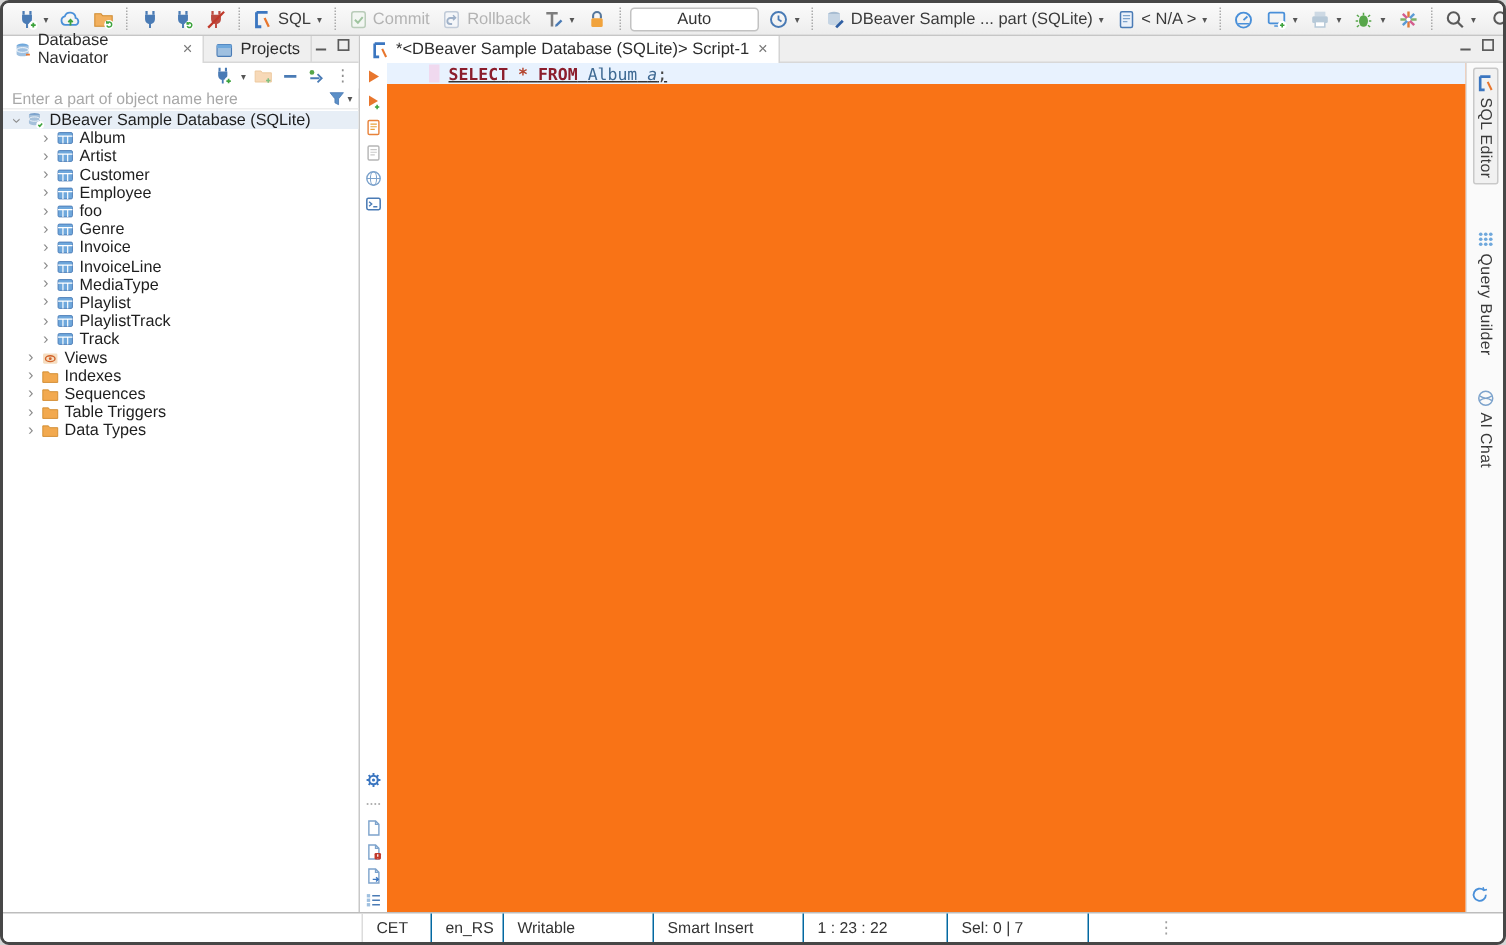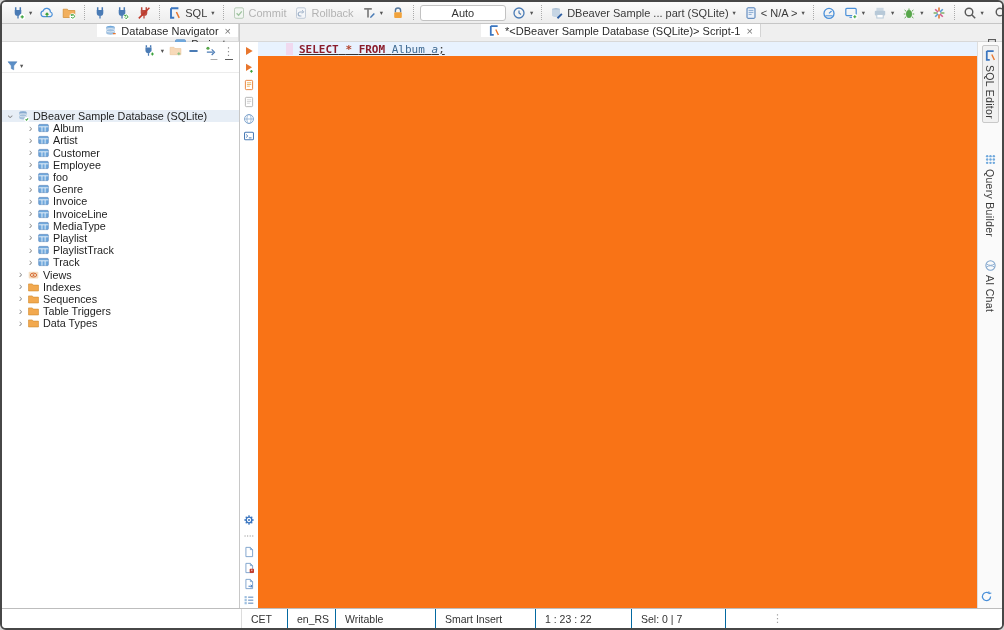--- a/index.html
+++ b/index.html
@@ -20,21 +20,21 @@
   .caret{font-size:6.5px;color:#555;margin-left:1px;}
   .ic{display:inline-block;width:14px;height:14px;line-height:0;}
   .ic svg{width:100%;height:100%;}
   .auto-combo{width:86px;height:16px;background:#fff;border:1px solid #c2c2c2;border-radius:3px;
     text-align:center;line-height:14px;font-size:11px;color:#333;}
   .tspacer{flex:1;}
   
   .main{display:flex;height:584px;}
   
   .left-panel{width:238px;border-right:1px solid #c8c8c8;display:flex;flex-direction:column;background:#fff;}
-  .panel-tabs{height:18px;background:#efefef;border-bottom:1px solid #d8d8d8;display:flex;align-items:flex-end;flex-direction:column;}
+  .panel-tabs{height:18px;background:#efefef;border-bottom:1px solid #d8d8d8;display:flex;align-items:flex-start;}
   .ptab{display:flex;align-items:center;gap:4px;height:18px;padding:0 7px;border-right:1px solid #d8d8d8;font-size:11px;color:#2c2c2c;}
   .ptab.active{background:#fff;}
   .ptab .ic{width:13px;height:13px;}
   .tab-close{color:#777;font-size:11px;margin-left:2px;}
   .win-icons{margin-left:auto;display:flex;align-items:center;gap:3px;padding-right:4px;}
   .win-icons .ic{width:12px;height:12px;}
   .nav-toolbar{height:17px;display:flex;justify-content:flex-end;align-items:center;gap:5px;padding:0 5px;background:#fff;}
   .nav-toolbar .ic{width:13px;height:13px;}
   .dots-char{color:#8f8f8f;font-size:11px;line-height:10px;}
   .filter-row{height:14px;display:flex;align-items:center;padding:0 4px;border-bottom:1px solid #ececec;}
@@ -43,21 +43,21 @@
   .filter-row .ic{width:13px;height:13px;}
   .tree{flex:1;overflow:hidden;padding-top:1px;}
   .tree-row{height:12.2px;display:flex;align-items:center;font-size:10.8px;color:#1e1e1e;}
   .tree-row.selected{background:#e7eef6;}
   .twistie{width:9px;display:inline-block;font-size:11px;color:#8c8c8c;text-align:center;line-height:9px;}
   .twistie.open{transform:rotate(90deg);}
   .ti{width:13px;height:12px;margin:0 3px 0 2px;flex:0 0 auto;}
   .tlabel{white-space:nowrap;}
   
   .editor-panel{flex:1;display:flex;flex-direction:column;min-width:0;}
-  .editor-tabs{height:18px;background:#efefef;border-bottom:1px solid #d8d8d8;display:flex;align-items:center;flex-direction:column;}
+  .editor-tabs{height:18px;background:#efefef;border-bottom:1px solid #d8d8d8;display:flex;align-items:flex-start;}
   .etab{display:flex;align-items:center;gap:4px;height:18px;padding:0 7px;background:#fff;border-right:1px solid #d4d4d4;font-size:11px;color:#2c2c2c;}
   .etab .ic{width:13px;height:13px;}
   .editor-body{flex:1;display:flex;min-height:0;}
   .rail-left{width:18px;display:flex;flex-direction:column;align-items:center;padding:3px 0 2px;gap:5px;background:#fff;}
   .rail-left .ic{width:12px;height:12px;}
   .rail-bottom{margin-top:auto;display:flex;flex-direction:column;align-items:center;gap:4px;}
   .editor-content{flex:1;background:#f97316;position:relative;min-width:0;text-decoration:underline;}
   .current-line{height:14px;background:#e8f2fe;display:flex;align-items:center;}
   .stmt-indicator{width:7px;height:12px;background:#f0d9ef;margin-left:28px;flex:0 0 auto;}
   .sql-line{margin-left:6px;font-family:"DejaVu Sans Mono",monospace;font-size:11px;white-space:pre;}
@@ -326,27 +326,28 @@
               <path d="M2.6 7.5h8.8" stroke="#4a7bb5" stroke-width="2"></path>
             </svg></span>
         <span class="ic"><svg viewBox="0 0 14 14" xmlns="http://www.w3.org/2000/svg">
               <path d="M2 8.8h6.6" stroke="#4a7bb5" stroke-width="1.4"></path>
               <path d="M7.2 5.8l3 3-3 3" fill="none" stroke="#4a7bb5" stroke-width="1.3"></path>
               <circle cx="3.2" cy="4.6" r="1.7" fill="#57a64a"></circle>
             </svg></span>
         <span class="dots-char">⋮</span>
       </div>
       <div class="filter-row">
+        <input type="text" placeholder="Enter a part of object name here" style="">
         <span class="ic"><svg viewBox="0 0 14 14" xmlns="http://www.w3.org/2000/svg">
               <path d="M2.2 3h9.6L8.3 7.4v4.2l-2.6-1.3V7.4z" fill="#5b8fc7" stroke="#4a7bb5" stroke-width=".6"></path>
             </svg></span>
         <span class="caret">▾</span>
       </div>
       <div class="tree" id="tree">
-          <div class="tree-row selected" style="padding-left: 4px; margin-top: 36px;">
+          <div class="tree-row selected" style="padding-left: 4px;">
             <span class="twistie open">›</span>
             <span class="ic ti"><svg viewBox="0 0 14 14" xmlns="http://www.w3.org/2000/svg">
                 <ellipse cx="6.4" cy="3.2" rx="4.3" ry="1.7" fill="#7da3cc"></ellipse>
                 <path d="M2.1 3.2v6.2c0 .9 1.9 1.7 4.3 1.7s4.3-.8 4.3-1.7V3.2" fill="#a5c0da"></path>
                 <ellipse cx="6.4" cy="6.3" rx="4.3" ry="1.7" fill="none" stroke="#fff" stroke-width=".6"></ellipse>
                 <circle cx="10.8" cy="10.8" r="3" fill="#fff"></circle>
                 <path d="M9.4 10.8l1.1 1.1 1.9-2.2" stroke="#3da33d" stroke-width="1.2" fill="none"></path>
               </svg></span>
             <span class="tlabel">DBeaver Sample Database (SQLite)</span>
           </div>

